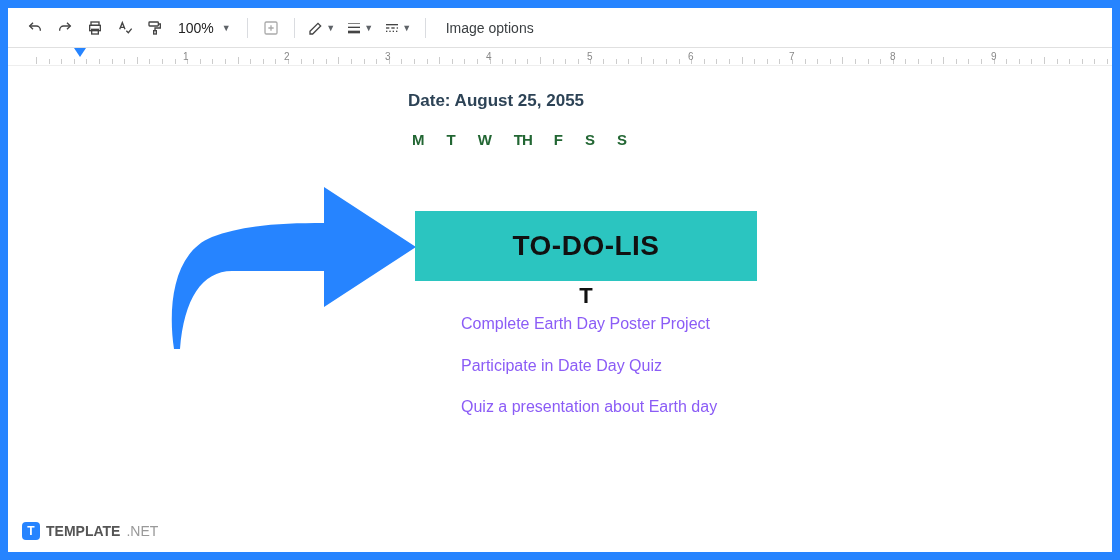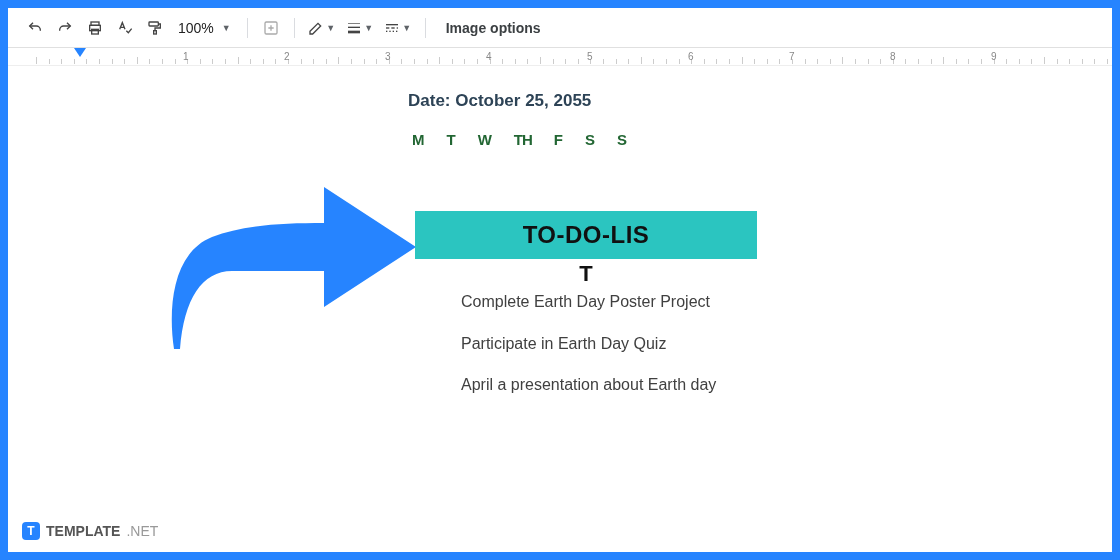--- a/index.html
+++ b/index.html
@@ -4,42 +4,42 @@
 <style>
 * { margin: 0; padding: 0; box-sizing: border-box; }
 body { font-family: Arial, sans-serif; background: #fff; width: 1120px; height: 560px; overflow: hidden; position: relative; }
 
 .outer-frame { border: 8px solid #2684ff; width: 1120px; height: 560px; position: relative; background: #fff; }
 
 .toolbar { display: flex; align-items: center; padding: 8px 14px; gap: 4px; border-bottom: 1px solid #e0e0e0; height: 40px; }
 .tb-btn { width: 26px; height: 26px; display: flex; align-items: center; justify-content: center; cursor: pointer; color: #444; border-radius: 3px; }
 .tb-sep { width: 1px; height: 20px; background: #dadce0; margin: 0 6px; }
 .zoom { display: flex; align-items: center; gap: 6px; font-size: 14px; color: #222; padding: 0 6px; cursor: pointer; }
-.img-opts { font-size: 14px; color: #3c4043; padding: 0 10px; cursor: pointer; font-weight: bold; }
+.img-opts { font-size: 14px; color: #3c4043; padding: 0 10px; cursor: pointer; }
 .dropdown-arrow { font-size: 9px; color: #5f6368; margin-left: 2px; }
 
 .ruler { height: 18px; position: relative; font-size: 10px; color: #999; border-bottom: 1px solid #eee; }
 .ruler-mark { position: absolute; top: 3px; font-size: 10px; color: #888; }
 .ruler-indicator { position: absolute; top: 0; width: 0; height: 0; border-left: 6px solid transparent; border-right: 6px solid transparent; border-top: 9px solid #2684ff; }
 .ruler-tick { position: absolute; top: 11px; width: 1px; height: 5px; background: #ccc; }
 .ruler-tick.big { top:9px; height:7px; }
 
 .page { position: absolute; left: 20px; right: 20px; top: 68px; bottom: 0; background: #fff; padding-top: 20px; }
 
 .date-line { position: absolute; left: 380px; top: 15px; font-size: 17px; font-weight: bold; color: #2d4356; }
 .days { position: absolute; left: 384px; top: 55px; display: flex; gap: 22px; font-size: 15px; font-weight: bold; color: #226633; }
 .days span:nth-child(4){ letter-spacing: -1px; }
 
 .arrow-svg { position: absolute; left: 134px; top: 105px; }
 
 .todo-box { position: absolute; left: 387px; top: 135px; width: 342px; }
-.todo-header { background: #2bc5c0; height: 48px; display: flex; align-items: center; justify-content: center; font-size: 24px; font-weight: 900; color: #111; letter-spacing: 0.5px; font-family: Arial Black, Arial, sans-serif; }
+.todo-header { background: #2bc5c0; height: 70px; display: flex; align-items: center; justify-content: center; font-size: 28px; font-weight: 900; color: #111; letter-spacing: 0.5px; font-family: Arial Black, Arial, sans-serif; }
 .todo-overflow { font-size: 22px; font-weight: 900; color: #111; text-align:center; font-family: Arial Black, Arial, sans-serif; margin-top:2px; }
 .todo-items { padding: 4px 20px 0 46px; }
-.todo-items div { font-size: 16px; color: #404040; margin-bottom: 20px; line-height: 1.35; }
+.todo-items div { font-size: 16px; color: #8b5cf6; margin-bottom: 20px; line-height: 1.35; }
 
 .watermark { position: absolute; left: 14px; bottom: 12px; display: flex; align-items: center; gap: 6px; font-size: 14px; font-weight: bold; color: #555; }
 .watermark .wm-icon { width: 18px; height: 18px; background: #2684ff; border-radius: 4px; display: flex; align-items: center; justify-content: center; color: #fff; font-size: 12px; font-weight: bold; }
 .watermark .net { color: #999; font-weight: normal; }
 </style>
 </head>
 <body>
 
 <div class="outer-frame">
 
@@ -213,42 +213,42 @@
       <div class="ruler-mark" style="left: 377px;">3</div>
       <div class="ruler-mark" style="left: 478px;">4</div>
       <div class="ruler-mark" style="left: 579px;">5</div>
       <div class="ruler-mark" style="left: 680px;">6</div>
       <div class="ruler-mark" style="left: 781px;">7</div>
       <div class="ruler-mark" style="left: 882px;">8</div>
       <div class="ruler-mark" style="left: 983px;">9</div>
     </div>
 
   <div class="page">
-    <div class="date-line">Date: October 25, 2055</div>
+    <div class="date-line">Date: August 25, 2055</div>
     <div class="days">
         <span>M</span>
         <span>T</span>
         <span>W</span>
         <span>TH</span>
         <span>F</span>
         <span>S</span>
         <span>S</span>
       </div>
 
     <svg class="arrow-svg" width="260" height="180" viewBox="0 0 260 180">
       <path d="M 12 168 C 6 128, 10 72, 50 56 C 80 44, 120 42, 162 42 L 162 6 L 254 66 L 162 126 L 162 90 L 70 90 C 40 90, 22 118, 18 168 Z" fill="#2684ff"></path>
     </svg>
 
     <div class="todo-box">
       <div class="todo-header">TO-DO-LIS</div>
       <div class="todo-overflow">T</div>
       <div class="todo-items">
           <div>Complete Earth Day Poster Project</div>
-          <div>Participate in Earth Day Quiz</div>
-          <div>April a presentation about Earth day</div>
+          <div>Participate in Date Day Quiz</div>
+          <div>Quiz a presentation about Earth day</div>
         </div>
     </div>
   </div>
 
   <div class="watermark">
     <div class="wm-icon">T</div>
     <span>TEMPLATE</span>
       <span class="net">.NET</span>
   </div>
 

